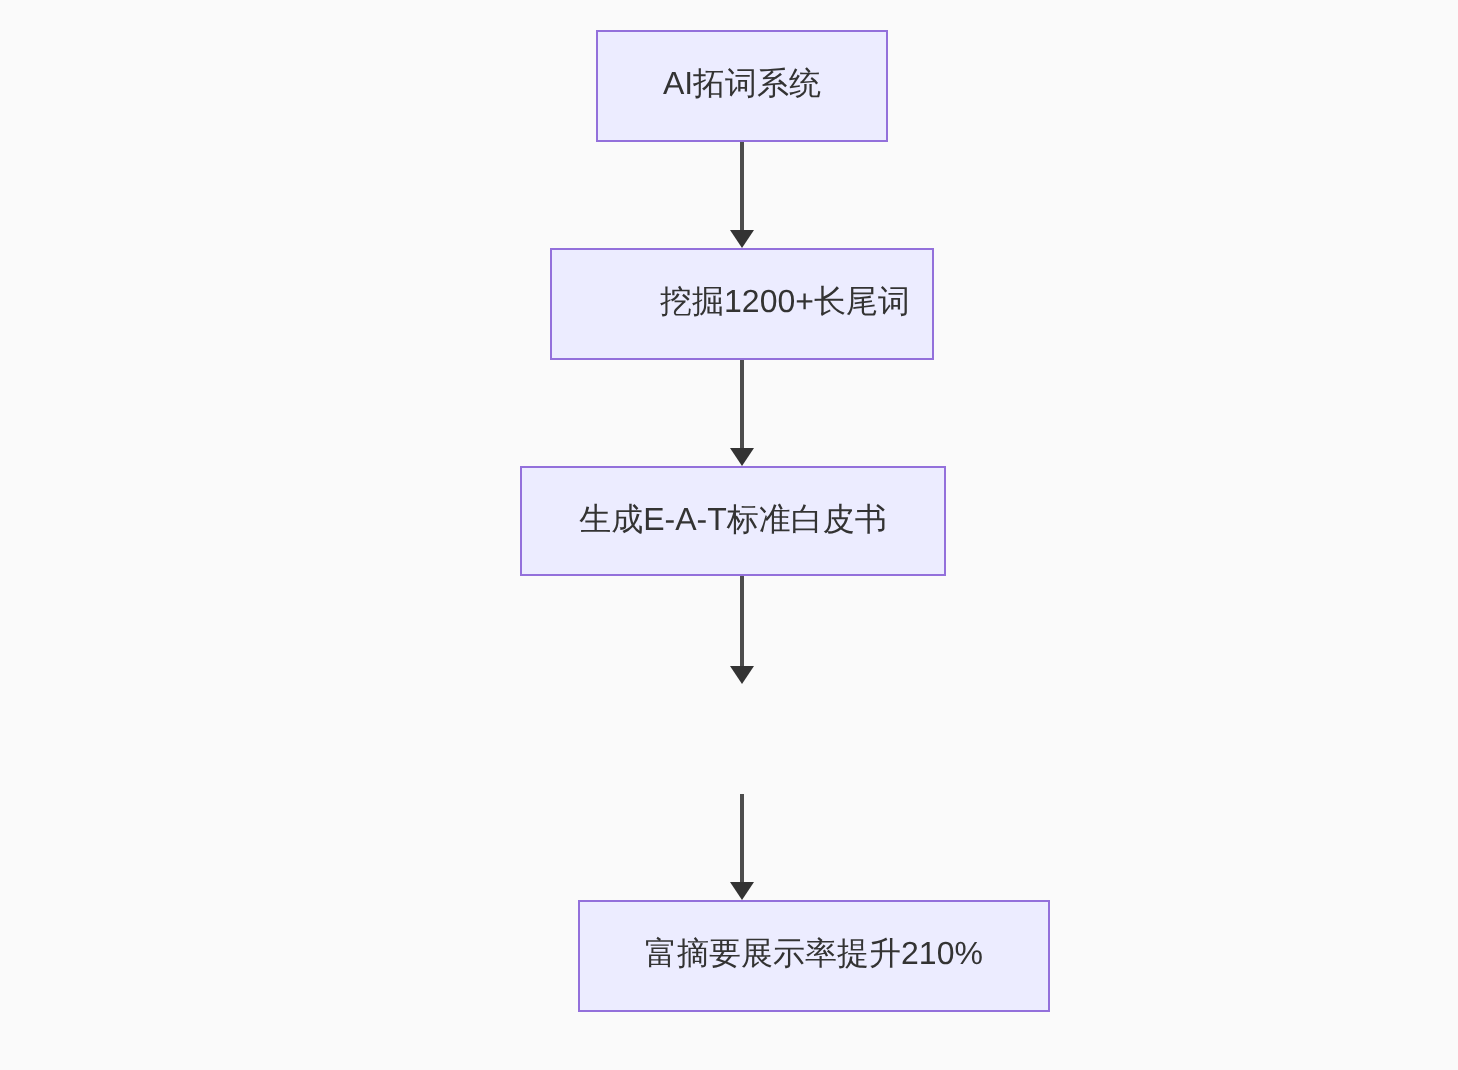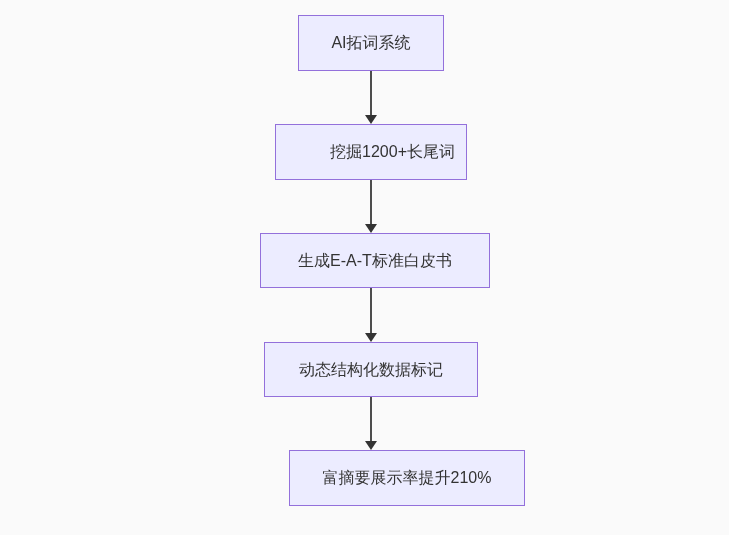--- a/index.html
+++ b/index.html
@@ -25,21 +25,21 @@
     line-height: 1;
     display: flex;
     align-items: center;
     justify-content: center;
     text-align: center;
     white-space: nowrap;
   }
   
   .node-0 { left: 298px; top: 15px;  width: 146px; height: 56px; }
   .node-1 { left: 275px; top: 124px; width: 192px; height: 56px; padding-left: 43px; }
-  .node-2 { left: 260px; top: 233px; width: 230px; height: 55px; }
+  .node-2 { left: 260px; top: 233px; width: 213px; height: 55px; }
   .node-3 { left: 264px; top: 342px; width: 214px; height: 55px; }
   .node-4 { left: 253px; top: 450px; width: 236px; height: 56px; margin-left: 36px; }
 
   .edge {
     position: absolute;
     left: 0; top: 0;
     width: 0; height: 0;
   }
   .edge-line {
     position: absolute;
@@ -91,23 +91,20 @@
 
   <div class="node node-2">
     <span>生成E-A-T标准白皮书</span>
   </div>
 
   <div class="edge edge-2">
     <div class="edge-line"></div>
     <div class="edge-head"></div>
   </div>
 
-  <div class="node node-3">
-    <span>动态结构化数据标记</span>
-  </div>
 
   <div class="edge edge-3">
     <div class="edge-line"></div>
     <div class="edge-head"></div>
   </div>
 
   <div class="node node-4">
     <span>富摘要展示率提升210%</span>
   </div>
 

